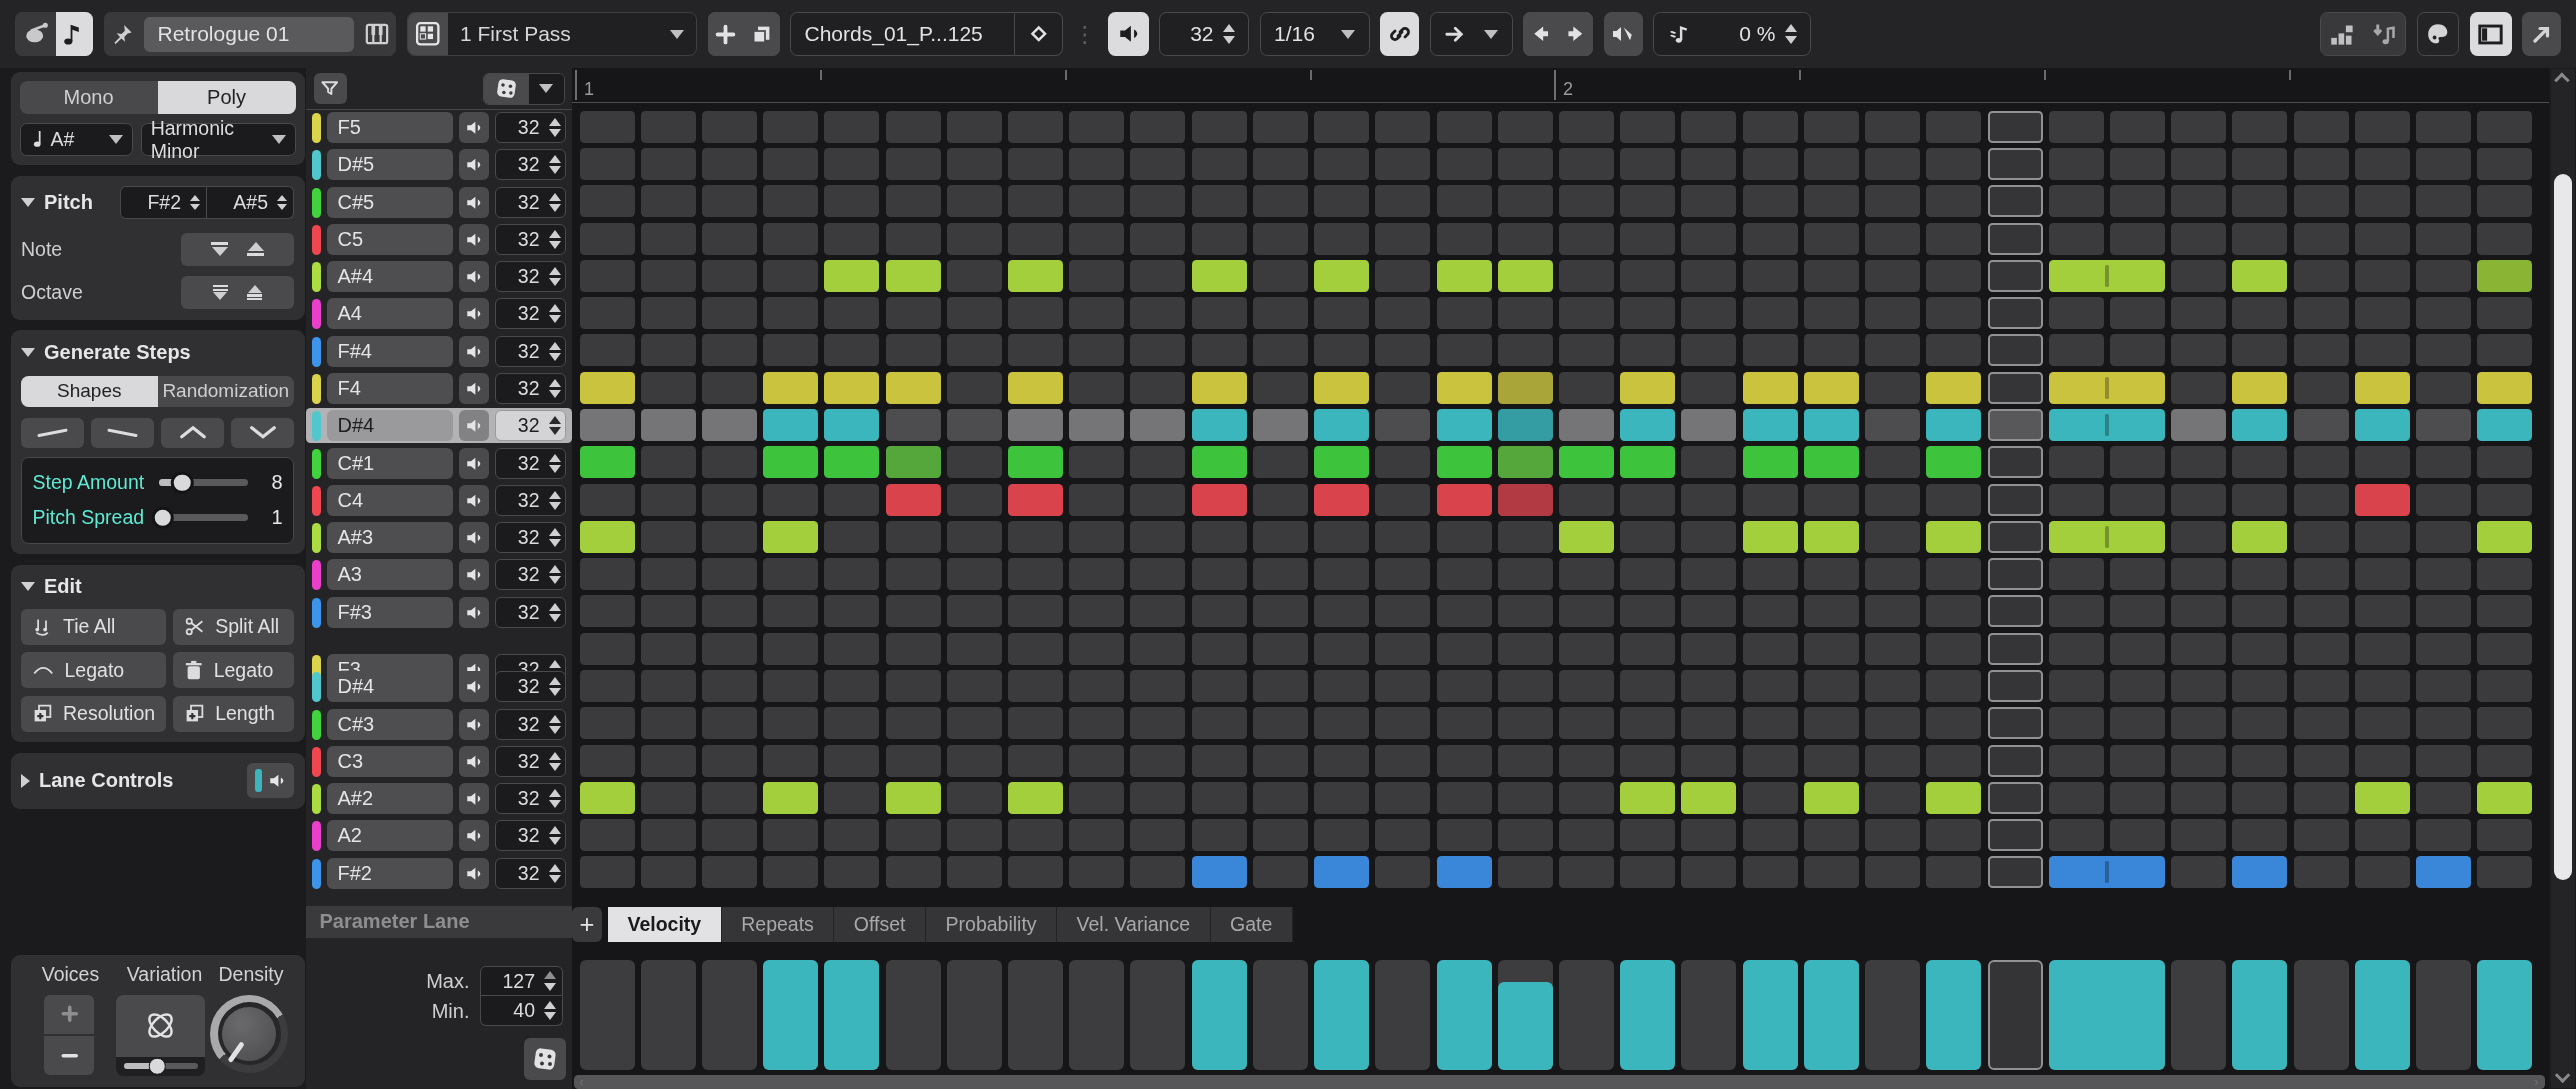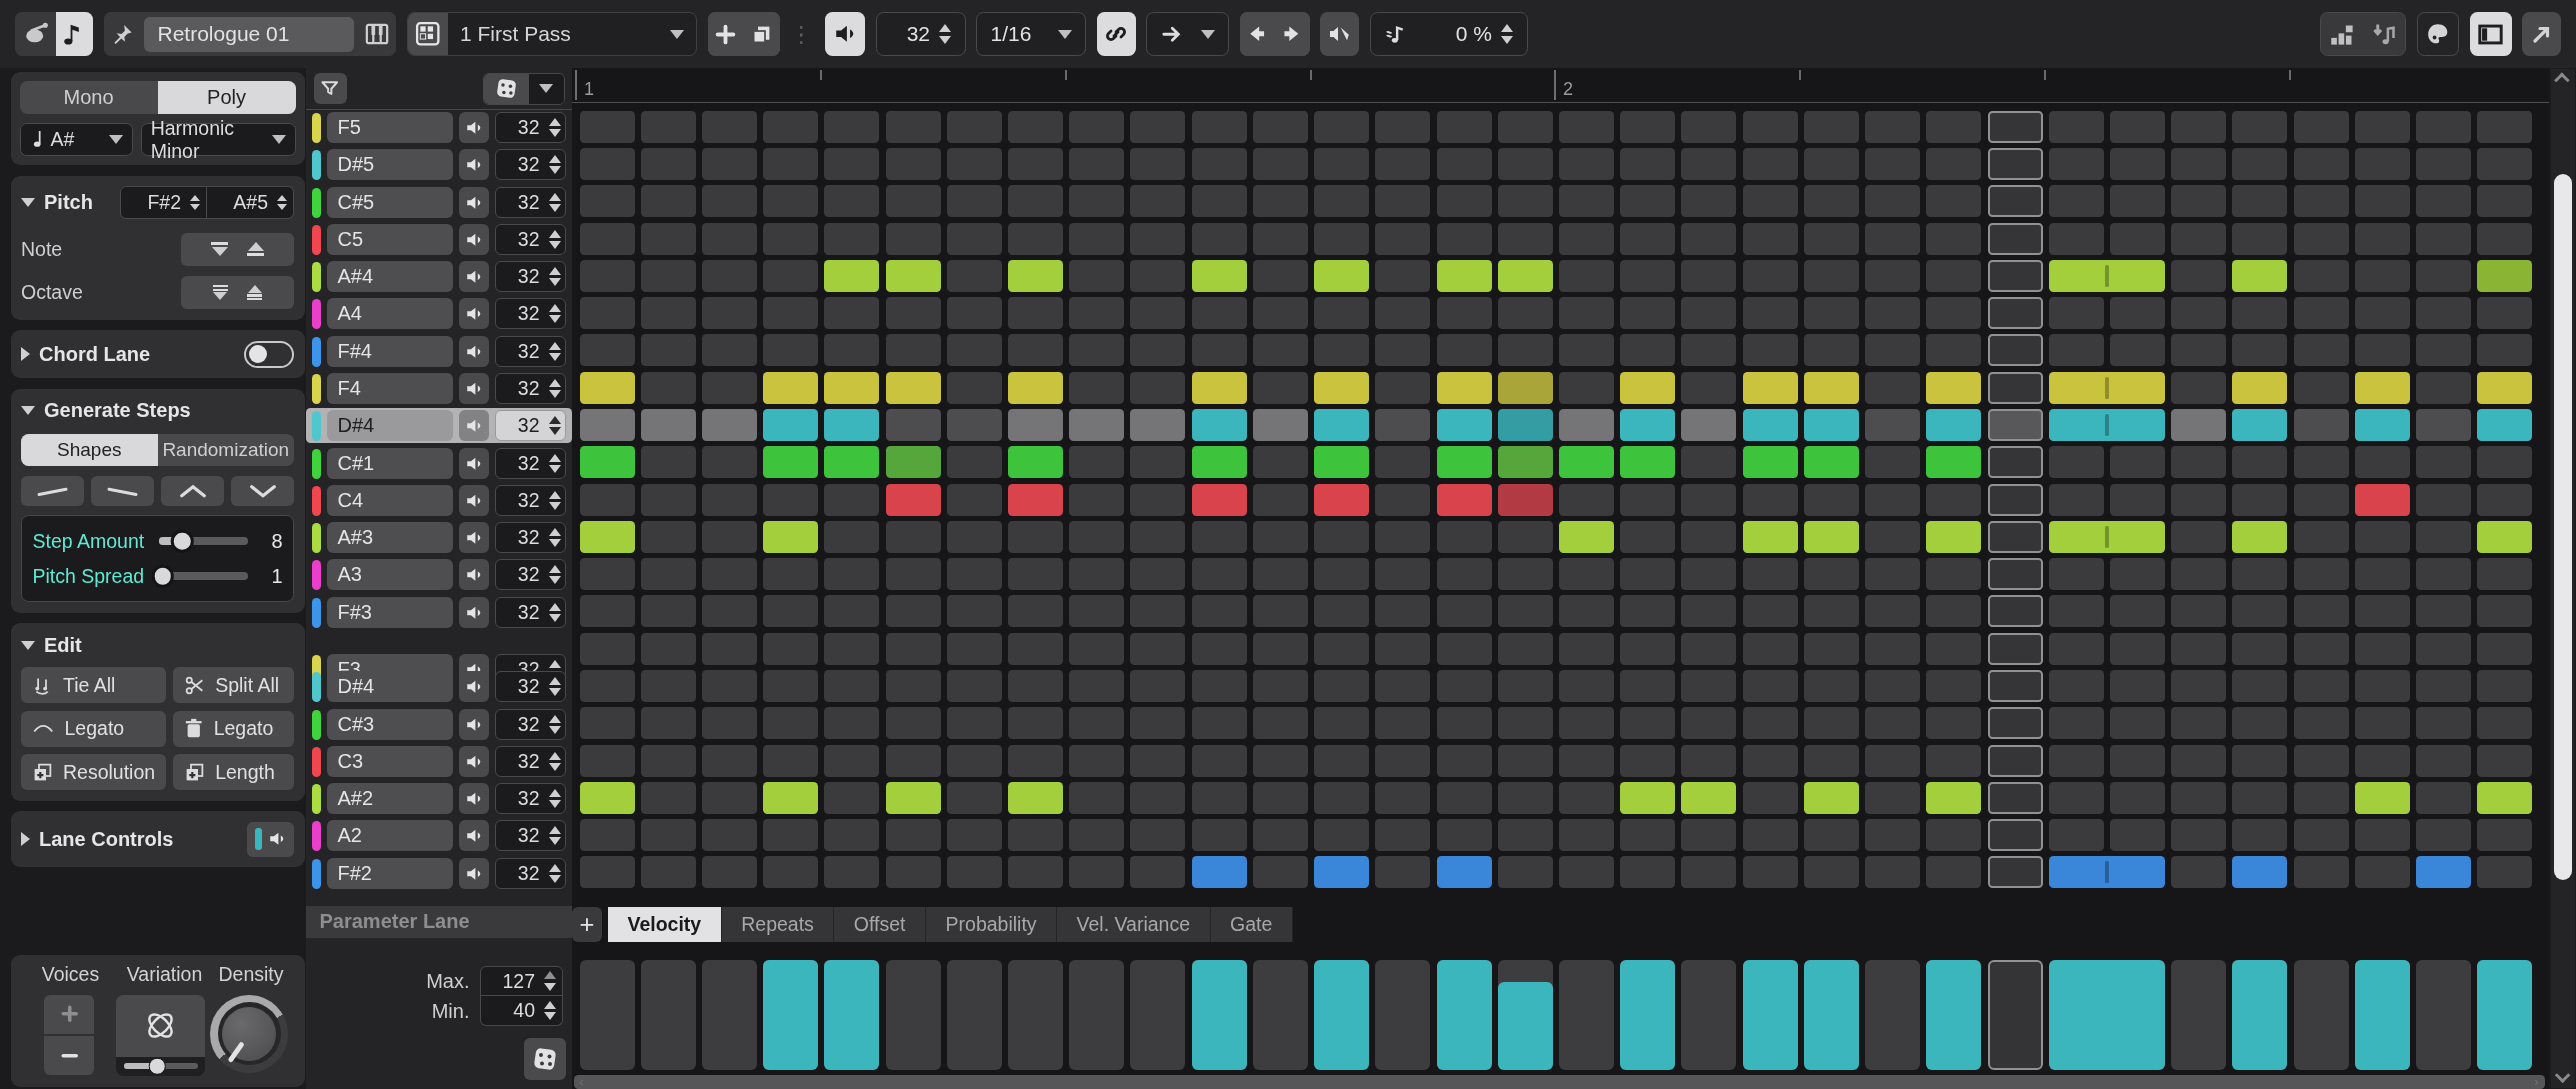--- a/index.html
+++ b/index.html
@@ -191,20 +191,32 @@
       <div class="tb-btn raised">
           <span class="icon">
             <svg width="21" height="21" viewBox="0 0 24 24">
               <rect x="8" y="3" width="13" height="15" fill="#e2e2e4"></rect>
               <rect x="3" y="8" width="13" height="13" fill="#e2e2e4" stroke="#4a4a4c" stroke-width="2"></rect>
             </svg>
           </span>
         </div>
     </div>
 
+    <div style="display:flex; align-items:center;">
+      <div class="tb-field" style="border-radius:7.5px 0 0 7.5px; width:225px;">
+          <span>Chords_01_P...125</span>
+        </div>
+      <div class="tb-field" style="border-radius:0 7.5px 7.5px 0; border-left:none; width:48px; justify-content:center;">
+          <span class="icon">
+            <svg width="19.5" height="19.5" viewBox="0 0 24 24">
+              <rect x="6.5" y="6.5" width="11" height="11" transform="rotate(45 12 12)" fill="none" stroke="#e2e2e4" stroke-width="3"></rect>
+            </svg>
+          </span>
+        </div>
+    </div>
 
     <div class="tb-sep">⋮</div>
 
     <div class="tb-btn active" style="border-radius:7.5px;">
         <span class="icon">
           <svg width="25.5" height="25.5" viewBox="0 0 24 24">
             <path d="M4 9h4.5L14 4.5v15L8.5 15H4z" fill="#1e1e20"></path>
             <path d="M17 8c1.8 1 3 2.4 3 4s-1.2 3-3 4z" fill="#1e1e20"></path>
           </svg>
         </span>
@@ -401,29 +413,20 @@
             </span>
           <span style="display:flex;flex-direction:column;align-items:center;gap:1.5px;">
               <span class="tri-up" style="border-bottom-width:8.3px;border-left-width:7.5px;border-right-width:7.5px;"></span>
               <span style="width:15px;height:2.3px;background:#dcdcde;"></span>
               <span style="width:15px;height:2.3px;background:#dcdcde;"></span>
             </span>
         </div>
       </div>
     </div>
 
-    <div class="panel" style="display:flex; align-items:center;">
-      <div class="sec-head">
-          <span class="caret-r"></span>
-          <span>Chord Lane</span>
-        </div>
-      <div class="toggle ml-auto">
-          <span class="knob"></span>
-        </div>
-    </div>
 
     <div class="panel">
       <div class="sec-head">
           <span class="caret-d"></span>
           <span>Generate Steps</span>
         </div>
       <div class="seg" style="margin-top:12px; height:31.5px;">
         <div class="on" style="font-size:19px;">Shapes</div>
         <div class="off" style="font-size:19px;">Randomization</div>
       </div>

